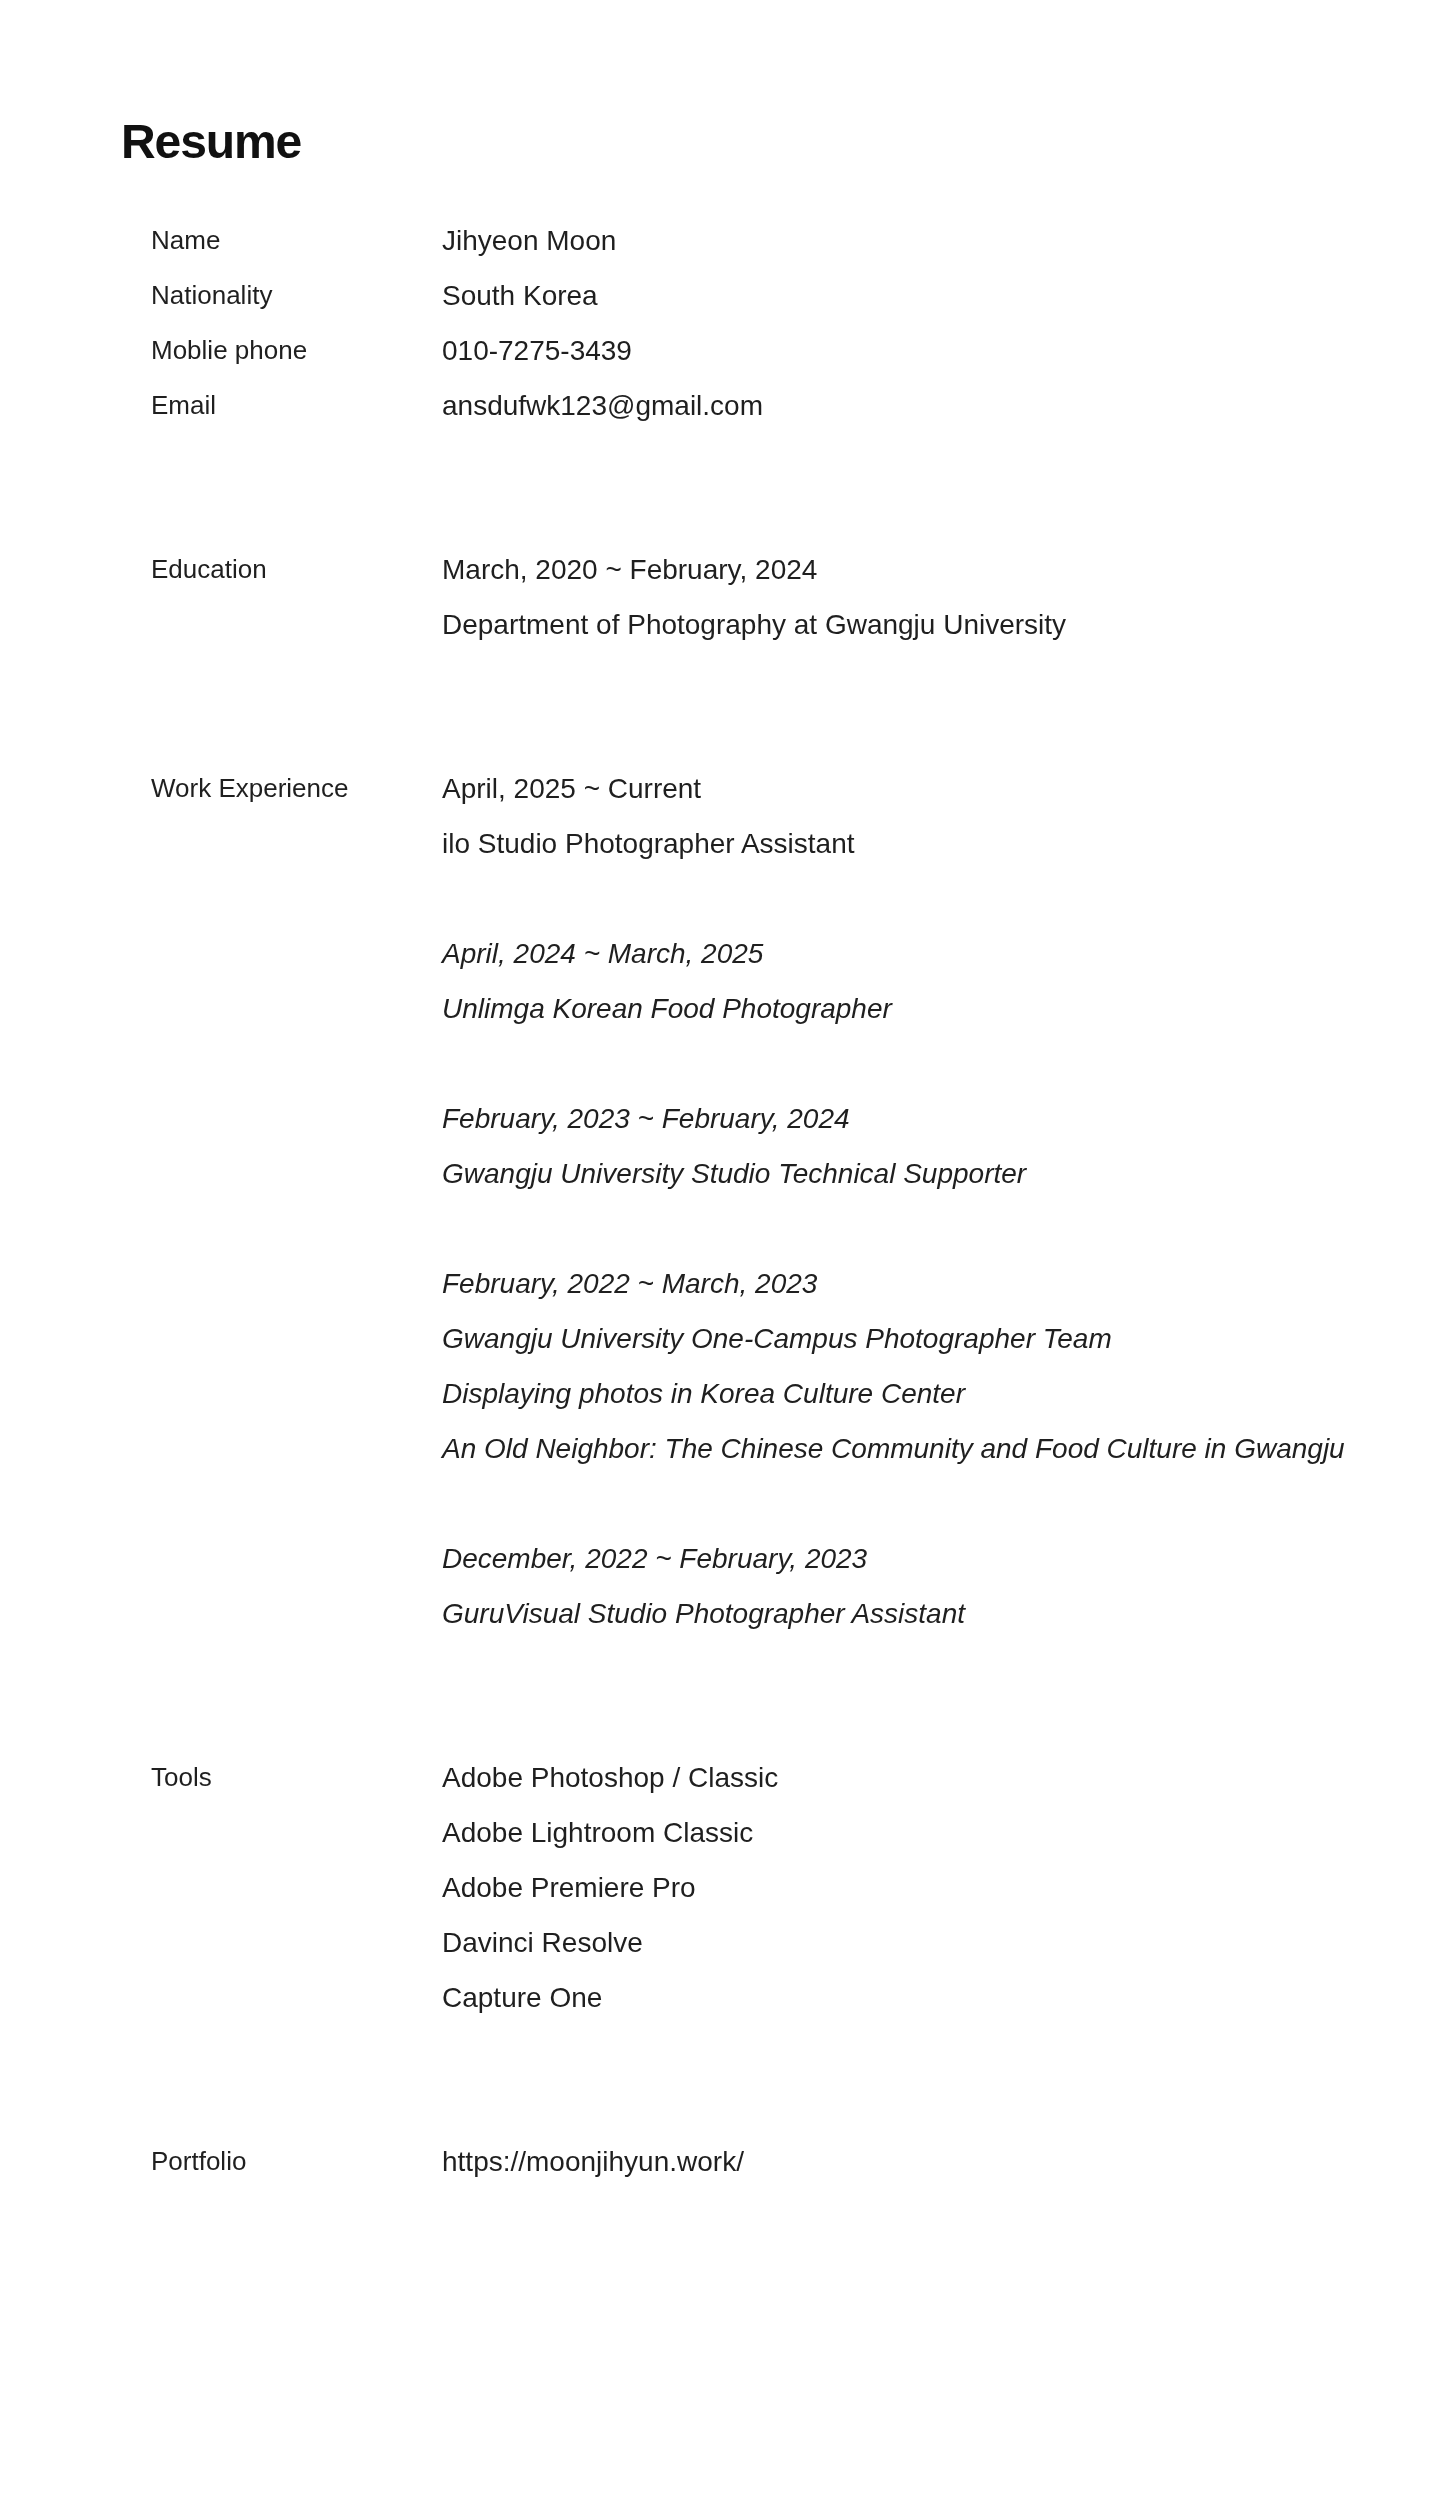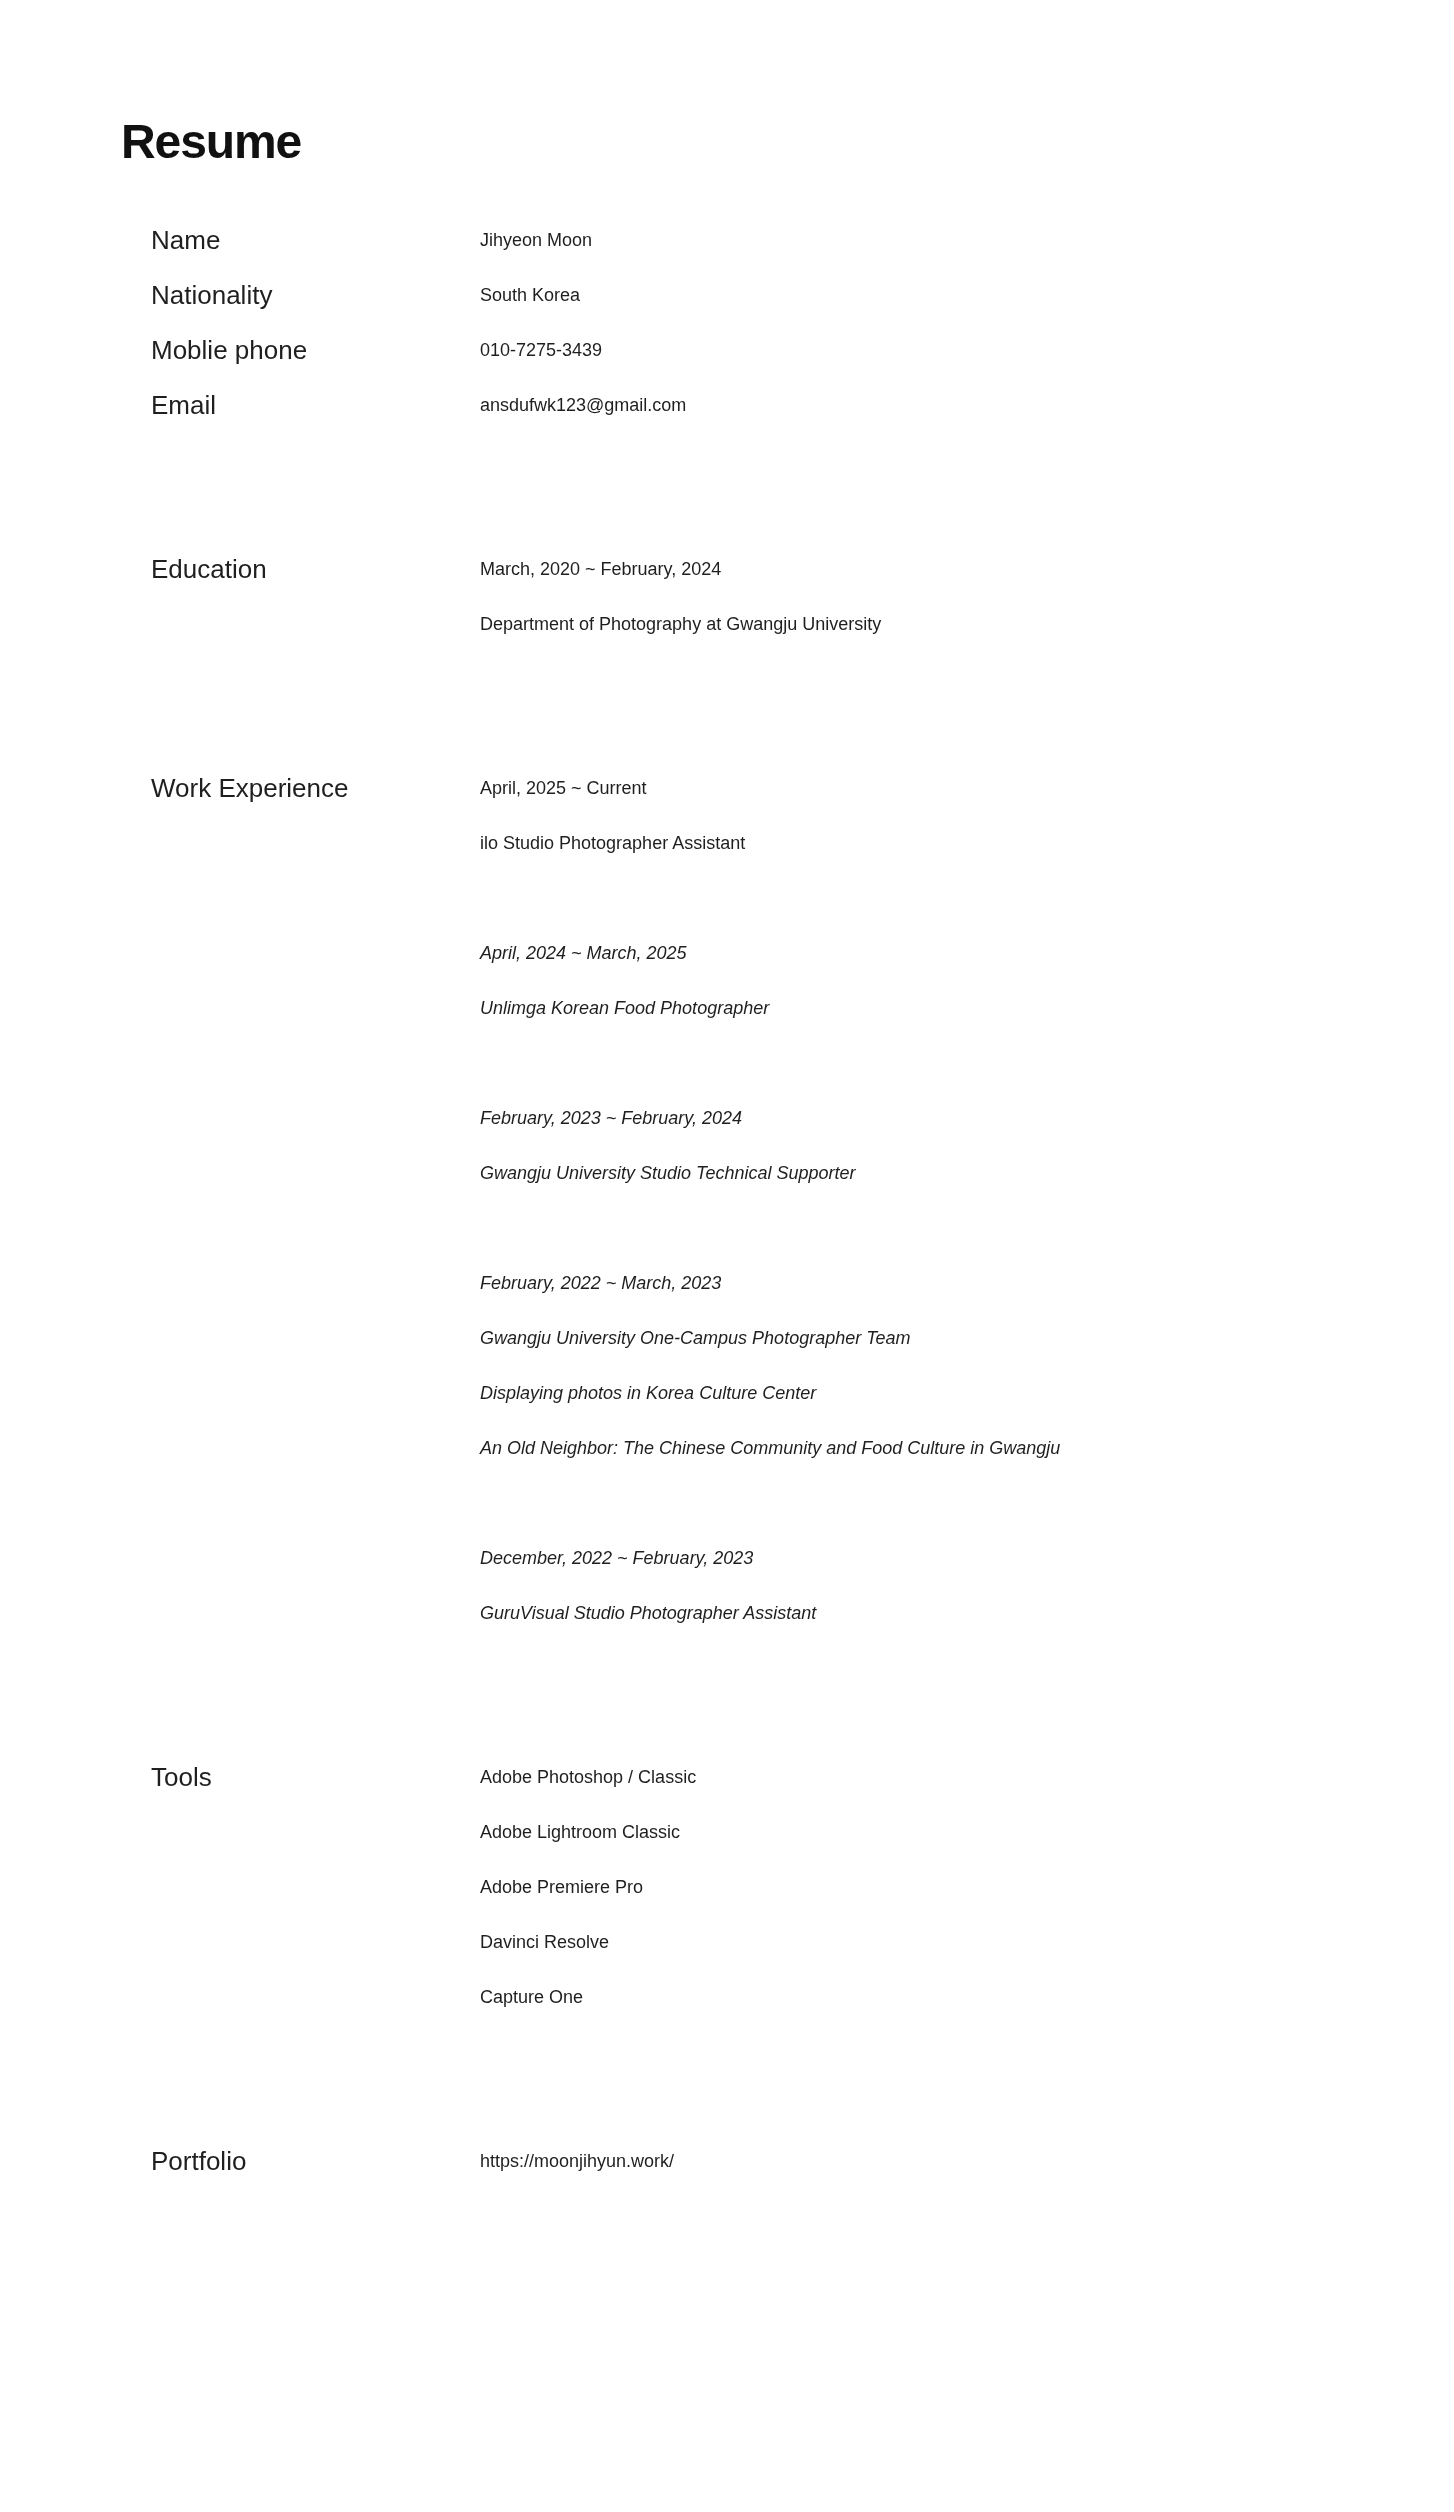--- a/index.html
+++ b/index.html
@@ -31,25 +31,24 @@
   .section + .section { margin-top: 109px; }
   .label-col {
     width: 291px;
     flex-shrink: 0;
     font-size: 26px;
     line-height: 55px;
     color: #1f1f1f;
   }
   .content-col { flex: 1; min-width: 0; }
   .line {
-    font-size: 18px;
+    font-size: 28px;
     line-height: 55px;
     color: #1f1f1f;
     white-space: nowrap;
-    margin-left: 38px;
   }
   .info-row { display: flex; }
   .info-row .label-col { width: 291px; }
   .work-entry + .work-entry { margin-top: 55px; font-style: italic; }
 </style>
 </head>
 <body>
 
 <div class="page">
 

